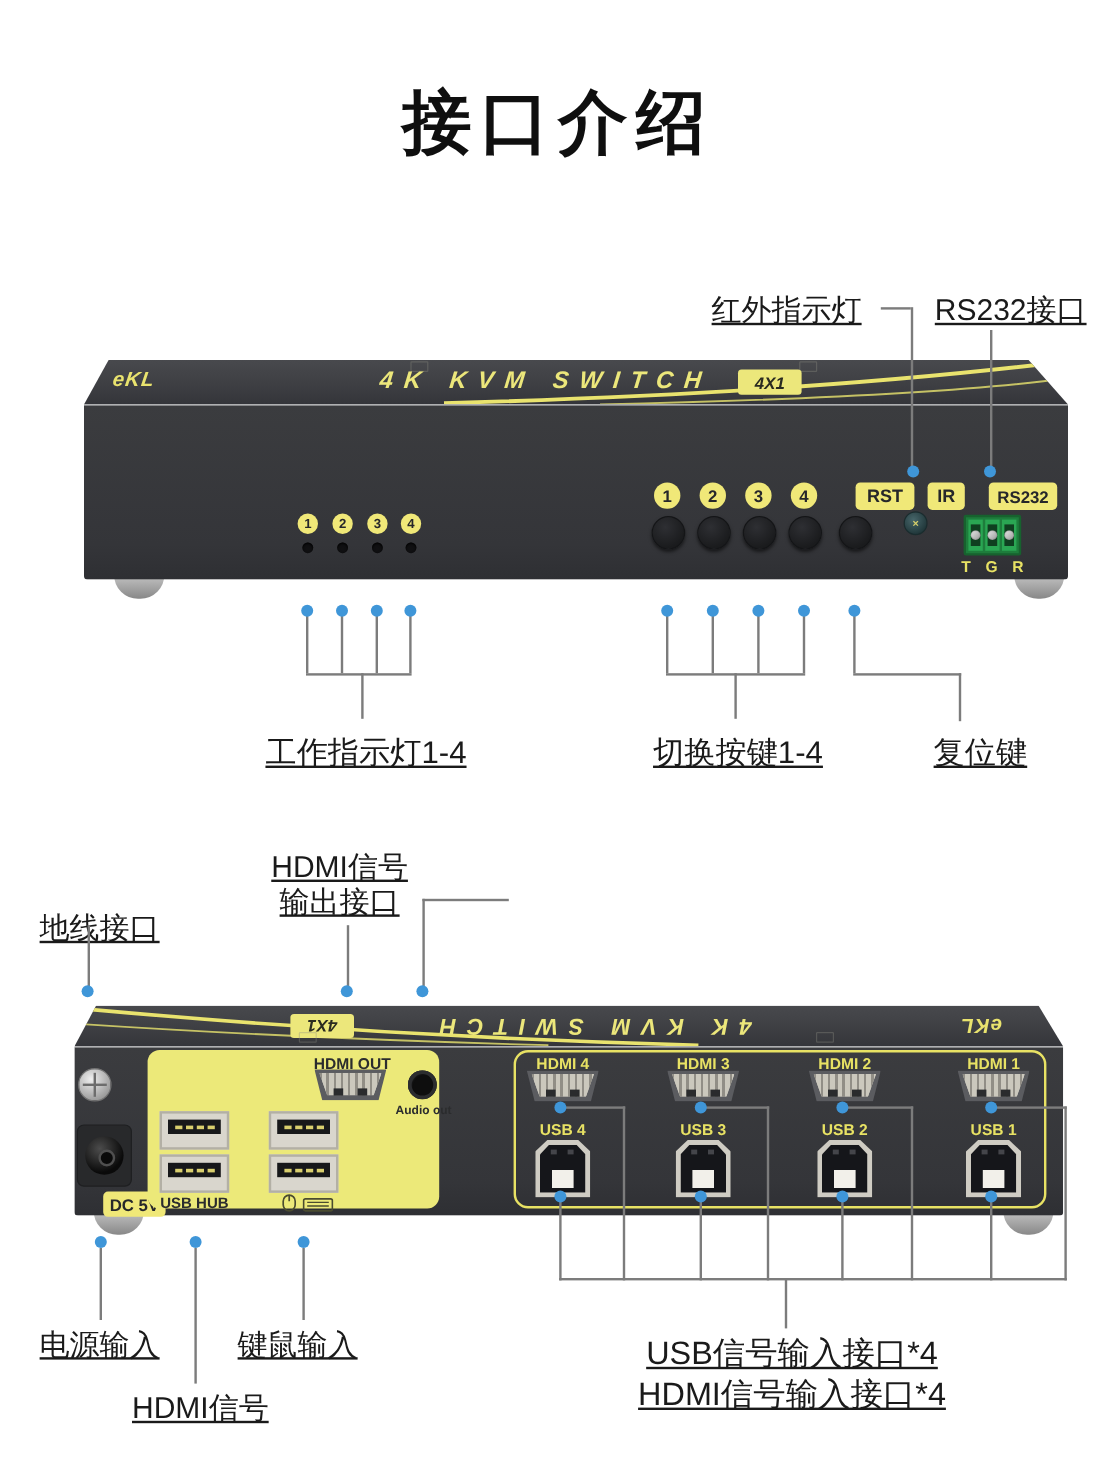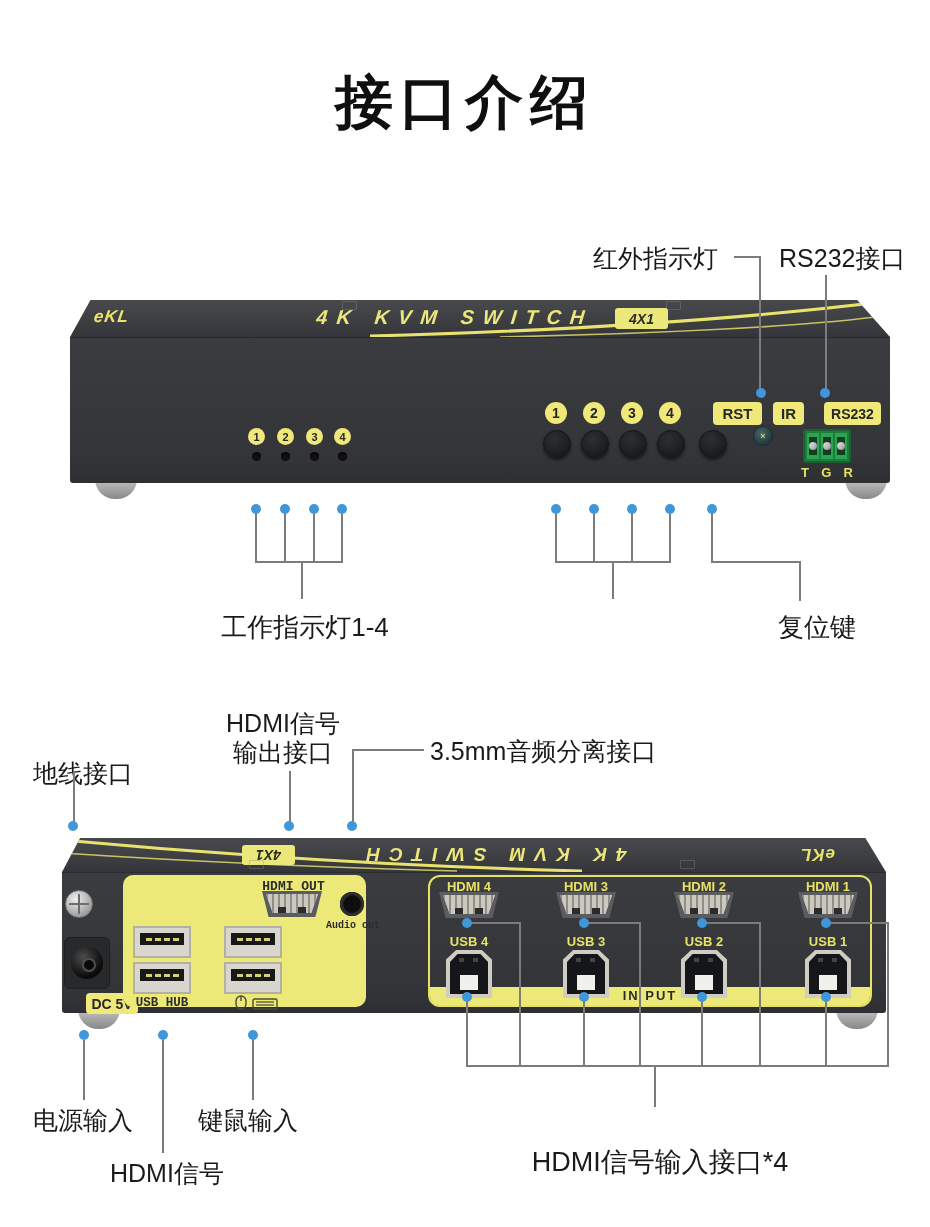--- a/index.html
+++ b/index.html
@@ -1,21 +1,21 @@
 <!DOCTYPE html>
 <html><head>
 <meta charset="utf-8">
 <style>
   html,body{margin:0;padding:0;background:#fff;}
   #canvas{position:relative;width:930px;height:1227px;background:#fff;overflow:hidden;
           font-family:"Liberation Sans","DejaVu Sans",sans-serif;}
   .abs{position:absolute;}
   .title{position:absolute;left:0;top:64px;width:100%;text-align:center;
          font-size:58px;font-weight:900;color:#0f0f0f;letter-spacing:7px;}
-  .lbl{position:absolute;font-size:25px;color:#1a1a1a;font-weight:500;white-space:nowrap;z-index:4;}
+  .lbl{position:absolute;font-size:25px;color:#1a1a1a;font-weight:500;white-space:nowrap;z-index:4;text-decoration:underline;}
   .lbl.center{text-align:center;}
   .line{position:absolute;background:#7c7c7c;z-index:5;}
   .dot{position:absolute;width:10px;height:10px;border-radius:50%;background:#3f96d8;z-index:6;}
   .topface{position:absolute;z-index:2;background:linear-gradient(180deg,#48494d 0%,#3e3f43 55%,#34353a 100%);}
   .face{position:absolute;z-index:2;background:linear-gradient(180deg,#3b3c3f 0%,#343539 80%,#2e2f33 100%);
         border-top:1px solid #2a2b2e;border-radius:0 0 3px 3px;}
   .foot{position:absolute;z-index:1;width:42px;height:20px;border-radius:0 0 22px 22px;
         background:linear-gradient(180deg,#c3c3c3,#888888);}
   .brand{position:absolute;font-style:italic;font-weight:900;font-size:17px;color:#e9e36e;
          transform:skewX(-8deg);letter-spacing:1px;}
@@ -178,20 +178,21 @@
   <div class="dot" style="left:551px;top:504px;"></div>
   <div class="dot" style="left:589px;top:504px;"></div>
   <div class="dot" style="left:627px;top:504px;"></div>
   <div class="dot" style="left:665px;top:504px;"></div>
   <div class="line" style="left:555px;top:512px;width:2px;height:49px;"></div>
   <div class="line" style="left:593px;top:512px;width:2px;height:49px;"></div>
   <div class="line" style="left:631px;top:512px;width:2px;height:49px;"></div>
   <div class="line" style="left:669px;top:512px;width:2px;height:49px;"></div>
   <div class="line" style="left:555px;top:561px;width:116px;height:2px;"></div>
   <div class="line" style="left:612px;top:561px;width:2px;height:38px;"></div>
+  <div class="lbl center" style="left:505px;top:610px;width:220px;font-size:26px;">切换按键1-4</div>
 
   <div class="dot" style="left:707px;top:504px;"></div>
   <div class="line" style="left:711px;top:512px;width:2px;height:49px;"></div>
   <div class="line" style="left:711px;top:561px;width:90px;height:2px;"></div>
   <div class="line" style="left:799px;top:561px;width:2px;height:40px;"></div>
   <div class="lbl center" style="left:752px;top:610px;width:130px;font-size:26px;">复位键</div>
 
   <div class="lbl" style="left:33px;top:757px;">地线接口</div>
   <div class="line" style="left:73px;top:771px;width:2px;height:51px;"></div>
   <div class="dot" style="left:68px;top:821px;"></div>
@@ -199,21 +200,20 @@
   <div class="lbl center" style="left:210px;top:709px;width:146px;line-height:29px;">
     <div>HDMI信号</div>
     <div>输出接口</div>
   </div>
   <div class="line" style="left:289px;top:771px;width:2px;height:51px;"></div>
   <div class="dot" style="left:284px;top:821px;"></div>
 
   <div class="line" style="left:352px;top:749px;width:72px;height:2px;"></div>
   <div class="line" style="left:352px;top:749px;width:2px;height:73px;"></div>
   <div class="dot" style="left:347px;top:821px;"></div>
-  <div class="lbl" style="left:430px;top:735px;">3.5mm音频分离接口</div>
 
   <div class="foot" style="left:78px;top:1009px;"></div>
   <div class="foot" style="left:836px;top:1009px;"></div>
 
   <div class="topface" style="left:62px;top:838px;width:824px;height:34px;clip-path:polygon(2.2% 0,97.5% 0,100% 100%,0 100%);">
     <svg class="abs" style="left:0;top:0;" width="824" height="34" viewBox="0 0 824 34">
       <path d="M0 2 C 140 15 330 28 520 33" stroke="#e9e36e" stroke-width="3" fill="none"></path>
       <path d="M0 15 C 120 23 250 29 395 33" stroke="#e9e36e" stroke-width="1.5" fill="none" opacity=".8"></path>
     </svg>
     <div class="badge rot180" style="left:180px;top:7px;width:53px;height:20px;">4X1</div>
@@ -229,21 +229,21 @@
         <div class="c1"></div>
         <div class="c2"></div>
       </div>
 
     <div class="dcjack" style="left:2px;top:64px;">
         <div class="ring"></div>
         <div class="pin"></div>
       </div>
     <div class="ylabel" style="left:0px;top:120px;width:52px;height:21px;font-size:14px;">DC 5V</div>
 
-    <div class="ypanel" style="left:61px;top:2px;width:243px;height:132px;font-family:Liberation Mono, monospace;">
+    <div class="ypanel" style="left:61px;top:2px;width:243px;height:132px;">
       <div class="ptext" style="left:118px;top:4px;width:105px;font-size:13px;">HDMI OUT</div>
       <div class="hdmi" style="left:139px;top:16px;">
           <div class="in"></div>
           <div class="t1"></div>
           <div class="t2"></div>
         </div>
       <div class="audiojack" style="left:217px;top:17px;"></div>
       <div class="ptext" style="left:180px;top:45px;width:100px;font-size:10px;font-weight:600;">Audio out</div>
 
       <div class="usba" style="left:10px;top:51px;">
@@ -285,21 +285,20 @@
         <line x1="6" y1="1" x2="6" y2="6" stroke="#4a4b30" stroke-width="1.4"></line>
       </svg>
       <svg class="abs" style="left:129px;top:123px;" width="26" height="12" viewBox="0 0 26 12">
         <rect x="1" y="1" width="24" height="10" rx="1.5" fill="none" stroke="#4a4b30" stroke-width="1.4"></rect>
         <line x1="4" y1="4" x2="22" y2="4" stroke="#4a4b30" stroke-width="1.2"></line>
         <line x1="4" y1="7" x2="22" y2="7" stroke="#4a4b30" stroke-width="1.2"></line>
       </svg>
     </div>
 
     <div class="inputsec" style="left:366px;top:2px;width:444px;height:132px;">
-      <div class="instrip">IN PUT</div>
 
       <div class="portlbl" style="left:4px;top:2px;">HDMI 4</div>
       <div class="portlbl" style="left:121px;top:2px;">HDMI 3</div>
       <div class="portlbl" style="left:239px;top:2px;">HDMI 2</div>
       <div class="portlbl" style="left:363px;top:2px;">HDMI 1</div>
 
       <div class="hdmi" style="left:9px;top:15px;">
           <div class="in"></div>
           <div class="t1"></div>
           <div class="t2"></div>
@@ -382,15 +381,16 @@
   <div class="line" style="left:825px;top:922px;width:64px;height:2px;"></div>
   <div class="line" style="left:887px;top:922px;width:2px;height:145px;"></div>
 
   <div class="line" style="left:466px;top:1001px;width:2px;height:66px;"></div>
   <div class="line" style="left:583px;top:1001px;width:2px;height:66px;"></div>
   <div class="line" style="left:701px;top:1001px;width:2px;height:66px;"></div>
   <div class="line" style="left:825px;top:1001px;width:2px;height:66px;"></div>
 
   <div class="line" style="left:466px;top:1065px;width:423px;height:2px;"></div>
   <div class="line" style="left:654px;top:1065px;width:2px;height:42px;"></div>
+  <div class="lbl center" style="left:455px;top:1110px;width:410px;font-size:27px;">USB信号输入接口*4</div>
   <div class="lbl center" style="left:445px;top:1144px;width:430px;font-size:27px;">HDMI信号输入接口*4</div>
 
 </div>
 
 </body></html>

